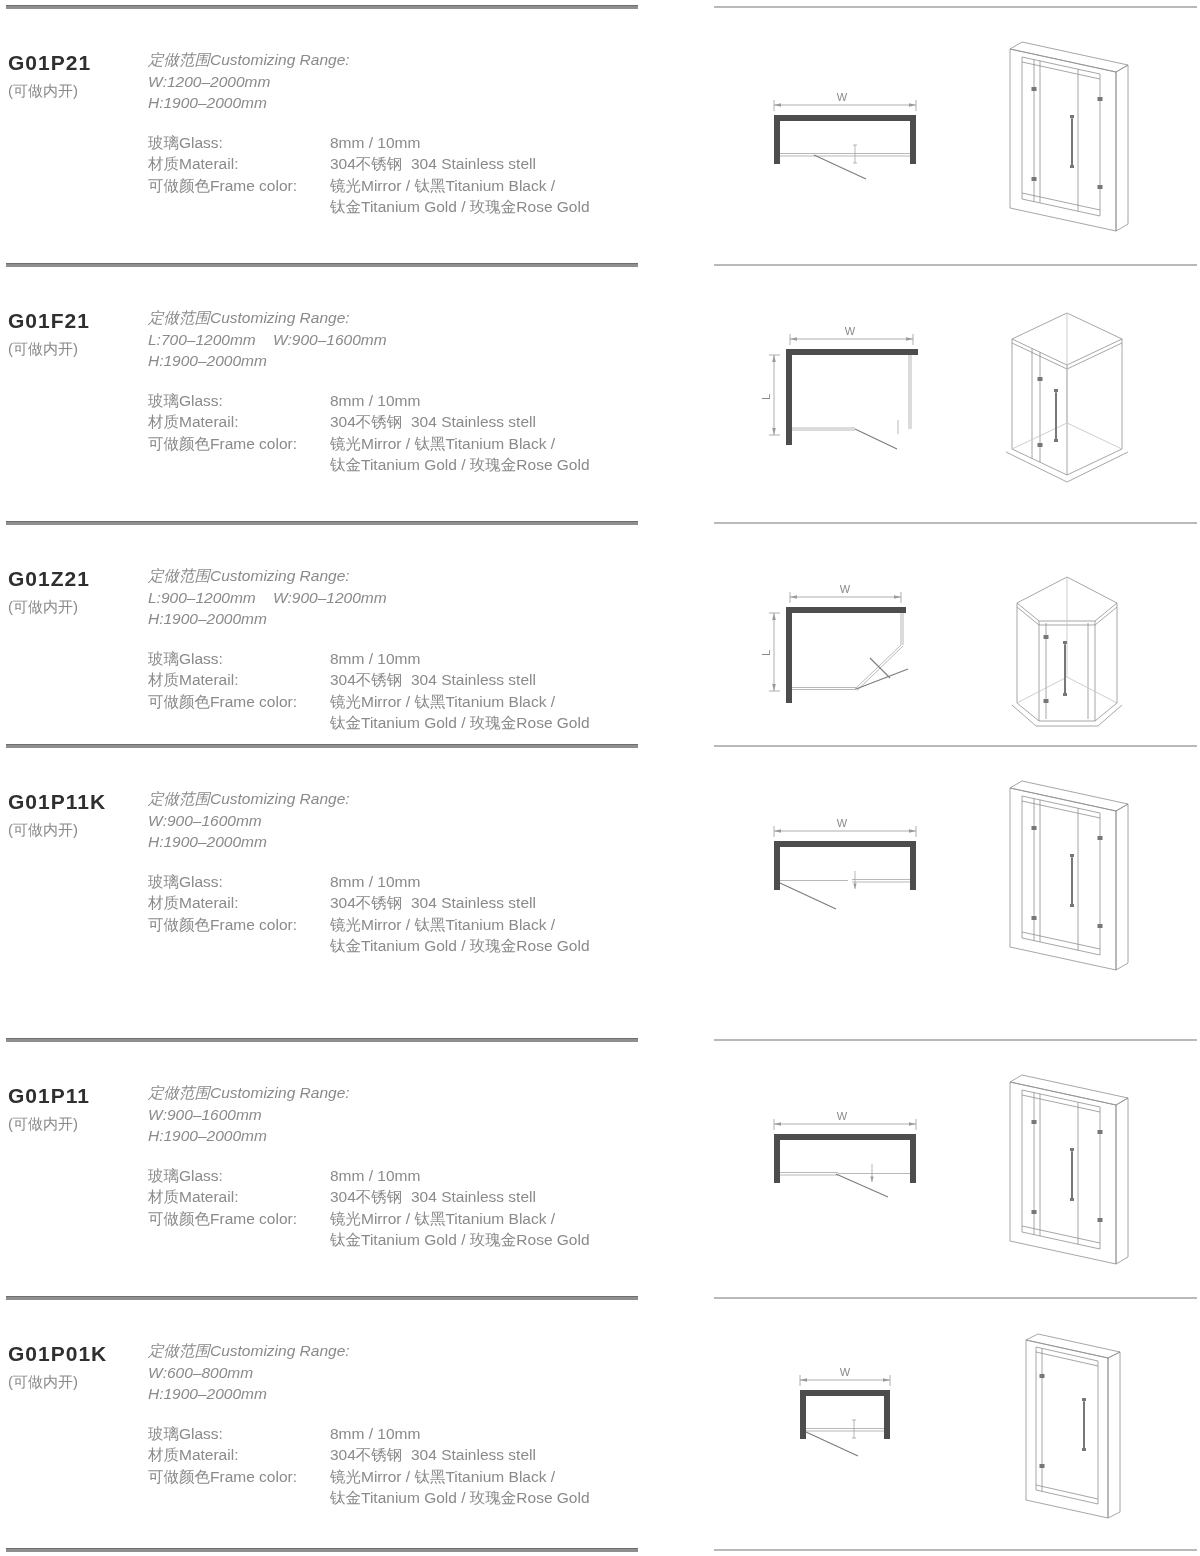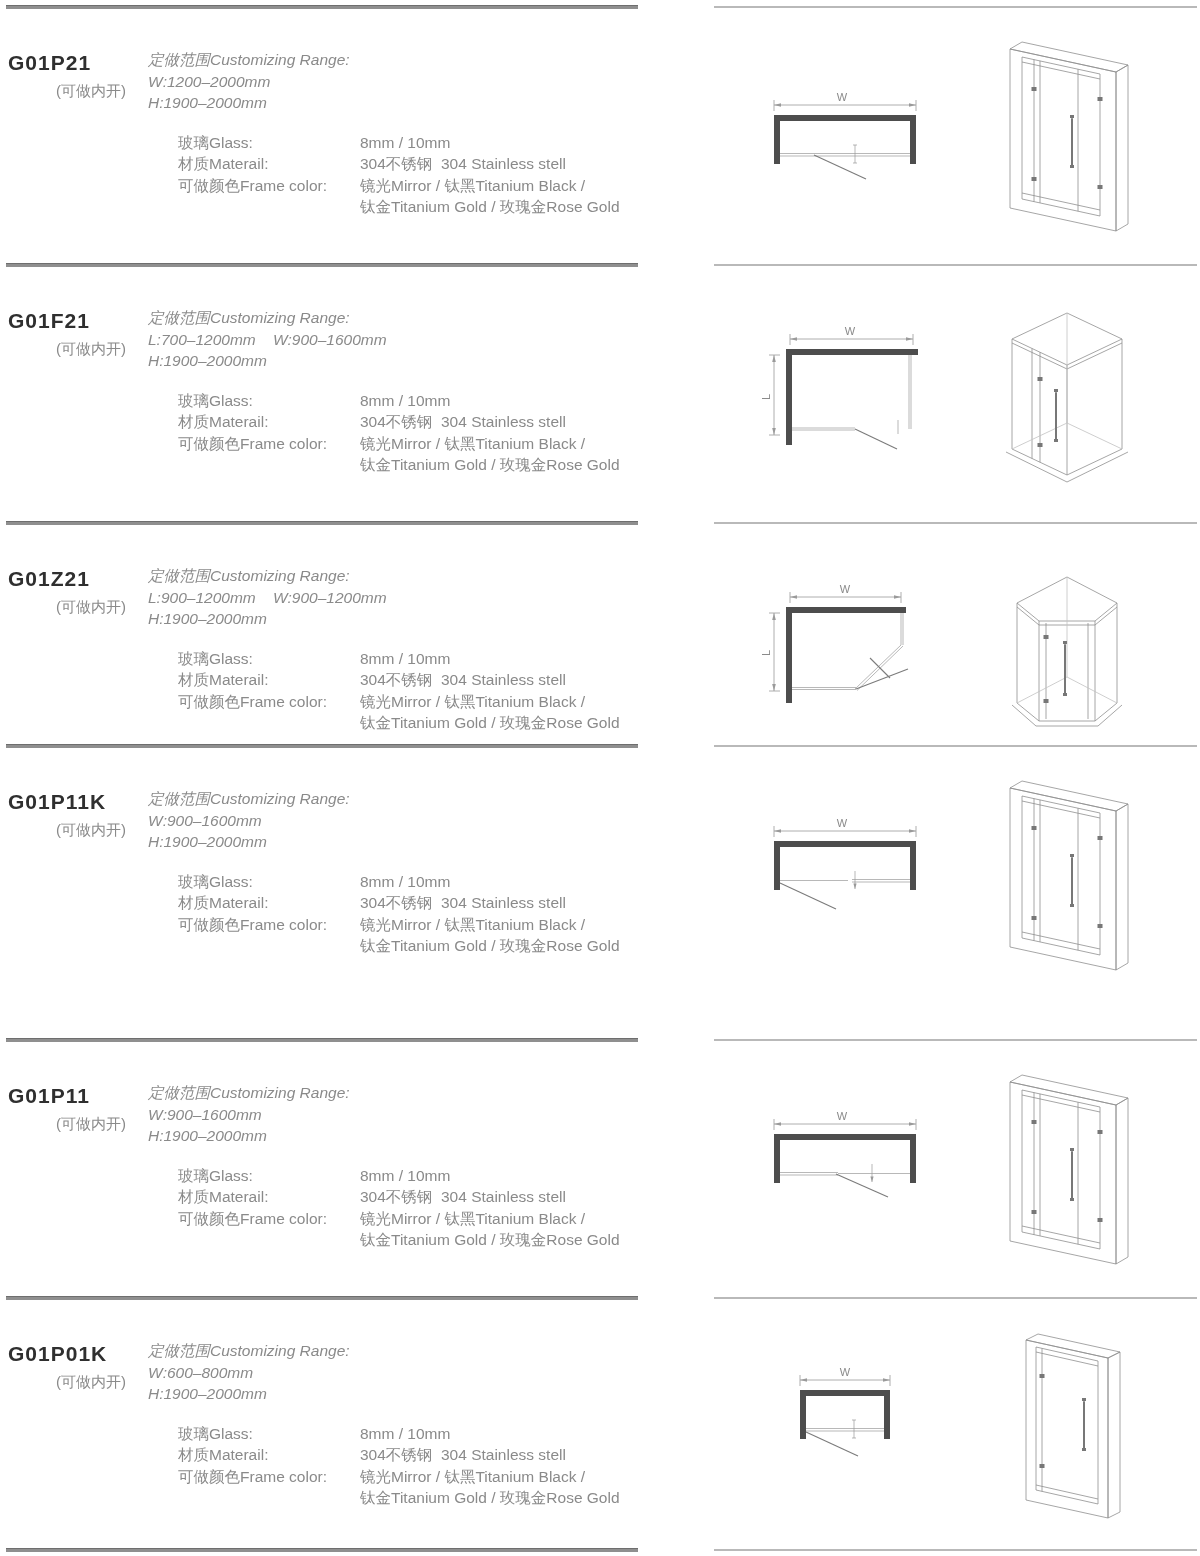--- a/index.html
+++ b/index.html
@@ -2,24 +2,24 @@
 <html><head>
 <meta charset="utf-8">
 <style>
   html,body{margin:0;padding:0;background:#ffffff;}
   body{width:1200px;height:1556px;position:relative;font-family:"Liberation Sans","DejaVu Sans",sans-serif;overflow:hidden;}
   .row{position:absolute;left:0;width:1004px;height:258px;}
   .rule{position:absolute;left:0;top:0;width:1200px;height:6px;}
   .rl{position:absolute;left:6px;top:0;width:632px;height:3px;background:#8f8f8f;border-top:1.5px solid #6e6e6e;}
   .rr{position:absolute;left:714px;top:1px;width:483px;height:2px;background:#b9b9b9;}
   .code{position:absolute;left:8px;top:46px;margin:0;font-size:21px;font-weight:bold;color:#2f2f2f;letter-spacing:1px;}
-  .note{position:absolute;left:8px;top:77px;font-size:15px;color:#8a8a8a;margin-left:48px;}
+  .note{position:absolute;left:8px;top:77px;font-size:15px;color:#8a8a8a;}
   .specs{position:absolute;left:148px;top:44px;color:#8a8a8a;font-size:15.5px;line-height:21.5px;}
   .range .ln{white-space:pre-wrap;font-style:italic;}
-  .kv{margin-top:18px;display:grid;grid-template-columns:182px auto;margin-left:30px;}
+  .kv{margin-top:18px;display:grid;grid-template-columns:182px auto;}
   .kv .v{white-space:pre-wrap;}
   svg.plan{position:absolute;}
   svg.iso{position:absolute;left:992px;top:30px;}
   svg text{font-family:"Liberation Sans","DejaVu Sans",sans-serif;font-size:11px;fill:#8a8a8a;}
   .wire{stroke:#8f8f8f;stroke-width:0.8;fill:none;}
   .wire2{stroke:#c2c2c2;stroke-width:0.8;fill:none;}
   .glass{stroke:#9a9a9a;stroke-width:0.7;fill:none;}
   .dim{stroke:#9a9a9a;stroke-width:0.8;fill:none;}
   .arr{fill:#9a9a9a;stroke:none;}
   .wall{fill:#4d4d4d;stroke:none;}

